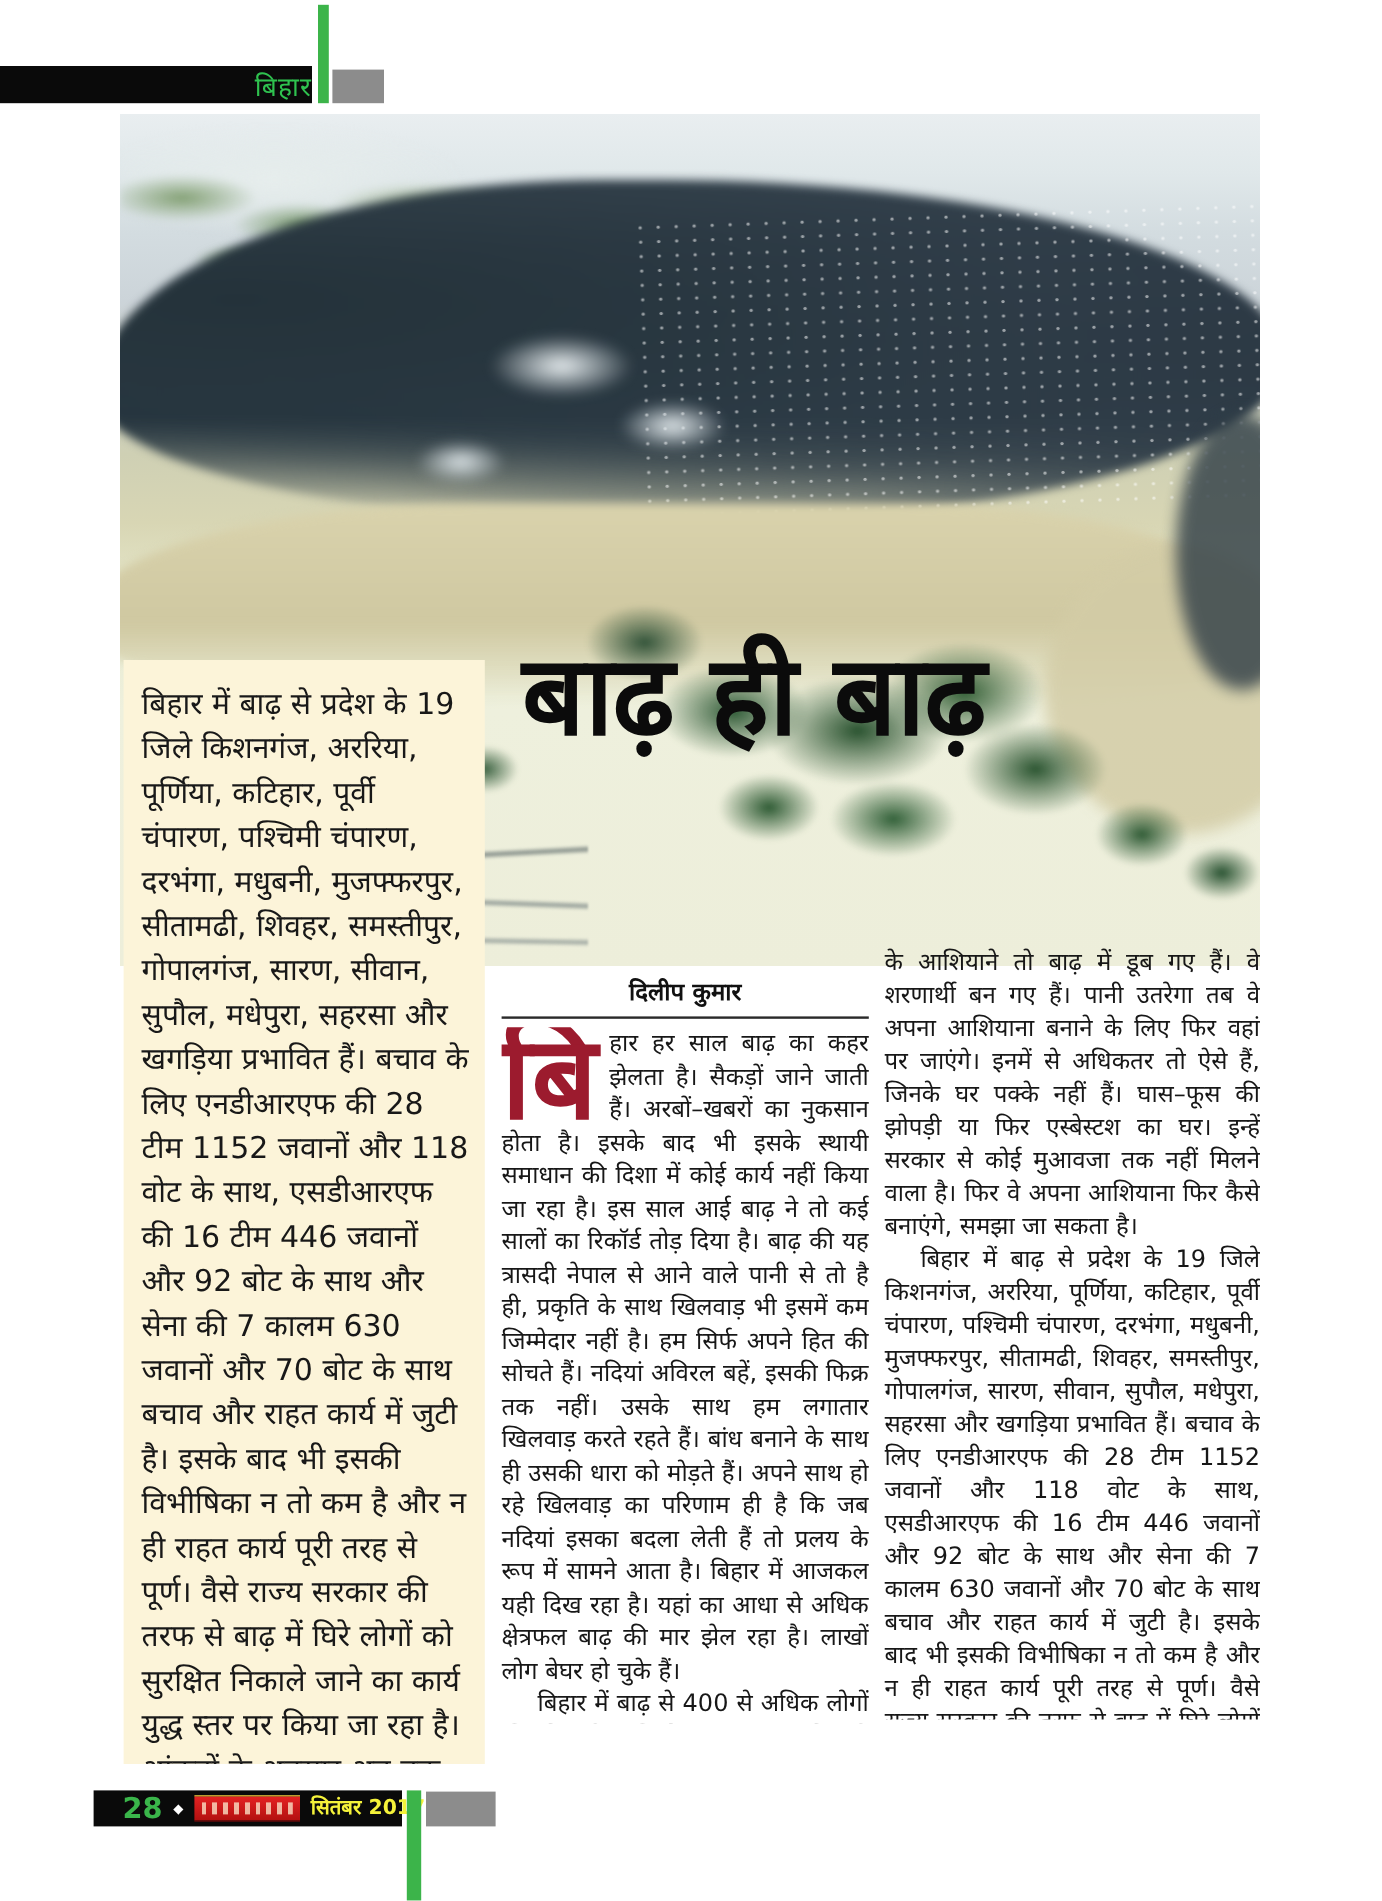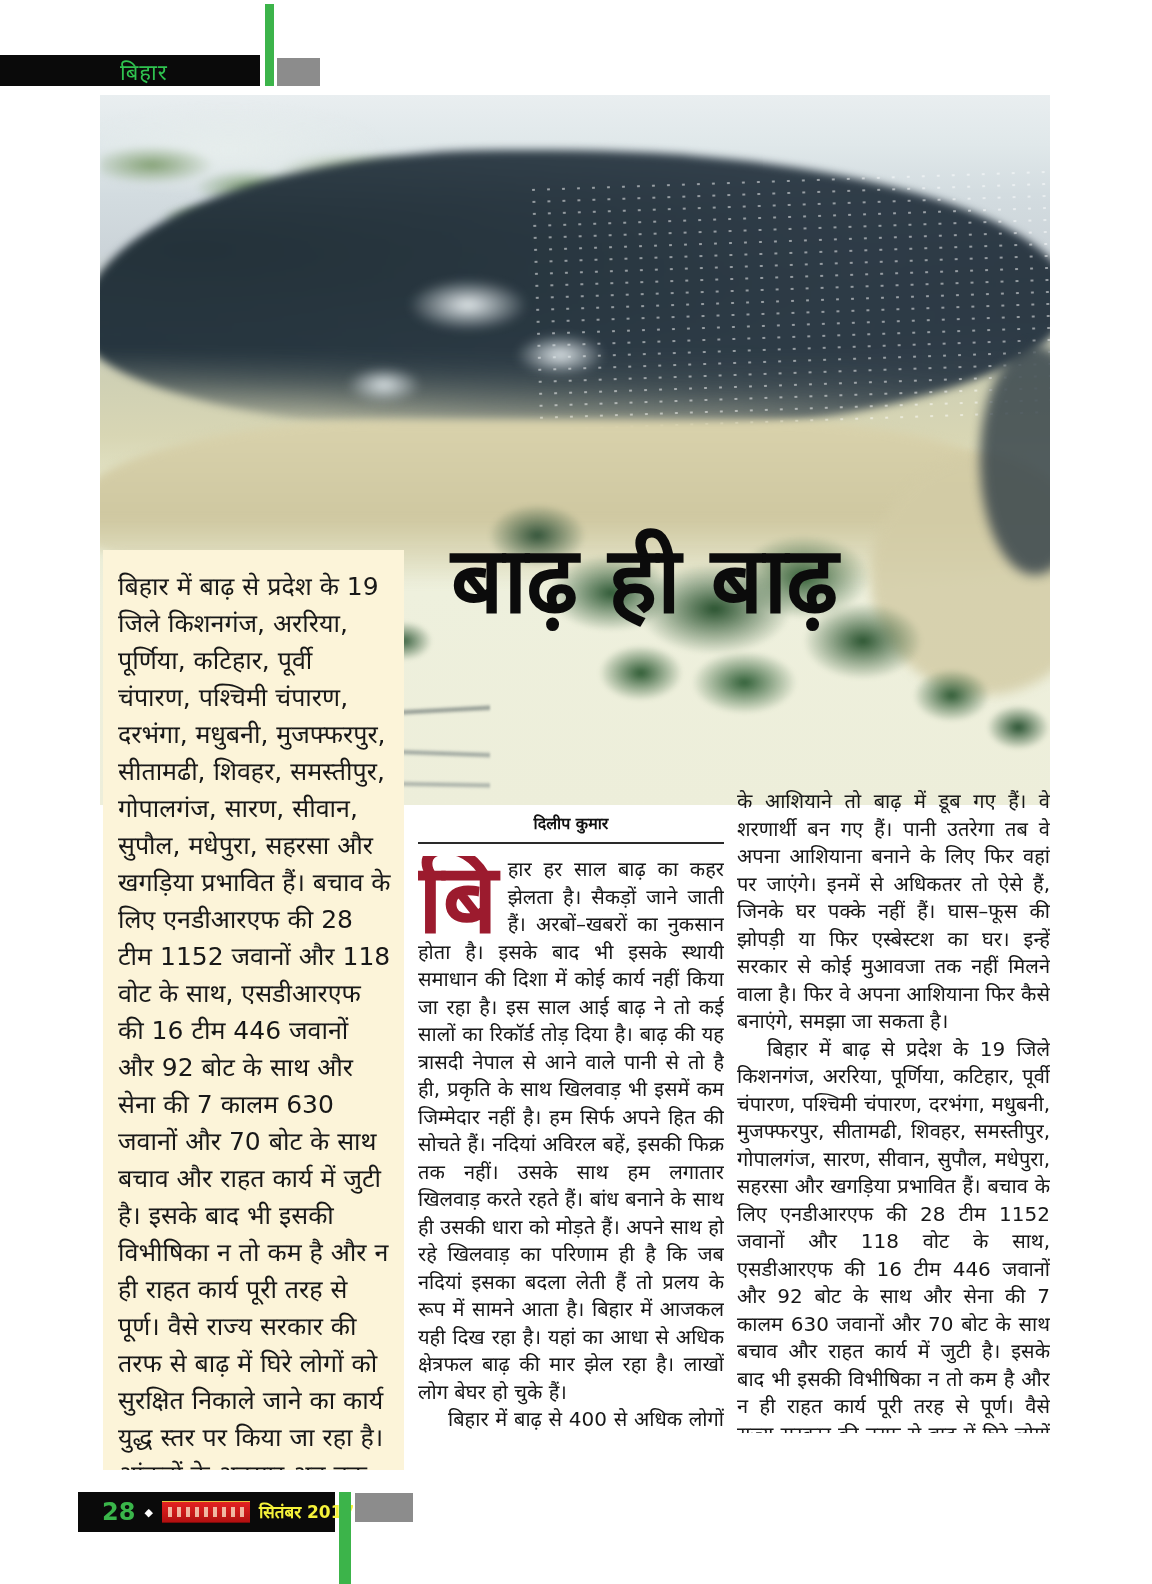--- a/index.html
+++ b/index.html
@@ -3,21 +3,21 @@
 <meta charset="utf-8">
 <style>
   html,body{margin:0;padding:0;background:#ffffff;}
   .page{
     position:relative;width:1152px;height:1584px;background:#ffffff;
     overflow:hidden;font-family:"DejaVu Sans","Liberation Sans",sans-serif;color:#111;
   }
   
   .top-black-bar{
     position:absolute;left:0;top:55px;width:260px;height:31px;background:#0a0a0a;
-    display:flex;align-items:center;justify-content:flex-start;padding-left:120px;box-sizing:border-box;
+    display:flex;align-items:center;justify-content:flex-end;padding-left:52px;box-sizing:border-box;
   }
   .top-black-bar .section-label{color:#2fc24f;font-size:22px;letter-spacing:1px;}
   .top-green-bar{position:absolute;left:265px;top:4px;width:9px;height:82px;background:#3cb44a;}
   .top-gray-box{position:absolute;left:277px;top:58px;width:43px;height:28px;background:#8c8c8c;}
 
   
   .photo{
     position:absolute;left:100px;top:95px;width:950px;height:710px;overflow:hidden;
     background:linear-gradient(180deg,
       #e9eef0 0%, #e0e8ea 7%, #d3dce0 14%, #ccd4d9 22%,
@@ -87,51 +87,51 @@
     left:30px;top:560px;width:360px;height:180px;filter:blur(1px);opacity:.85;
     background:
       linear-gradient(2deg, rgba(0,0,0,0) 46%, #8e9894 48%, rgba(0,0,0,0) 50%),
       linear-gradient(-3deg, rgba(0,0,0,0) 62%, #7e8884 64%, rgba(0,0,0,0) 66%),
       linear-gradient(1deg, rgba(0,0,0,0) 28%, #9aa39e 30%, rgba(0,0,0,0) 32%),
       radial-gradient(ellipse 40px 14px at 30% 55%, #55605c 0%, rgba(85,96,92,0) 70%),
       radial-gradient(ellipse 30px 10px at 55% 40%, #606a66 0%, rgba(96,106,102,0) 70%),
       radial-gradient(ellipse 26px 10px at 18% 75%, #4e5955 0%, rgba(78,89,85,0) 70%);
   }
   .headline{
-    position:absolute;left:364px;top:530px;width:560px;text-align:center;
+    position:absolute;left:348px;top:530px;width:560px;text-align:center;
     font-size:92px;font-weight:bold;color:#0b0b0b;white-space:nowrap;line-height:1.1;
     letter-spacing:-1px;
   }
 
   
   .sidebar{
     position:absolute;left:103px;top:550px;width:301px;height:920px;background:#fcf4d9;
     box-sizing:border-box;padding:18px 12px 0 15px;overflow:hidden;z-index:4;
   }
   .sidebar p{margin:0;font-size:25px;line-height:37px;color:#181818;text-align:left;}
 
   
   .byline{
     position:absolute;left:418px;top:812px;width:306px;text-align:center;
-    font-size:16px;font-weight:bold;color:#111;padding-bottom:8px;
+    font-size:20px;font-weight:bold;color:#111;padding-bottom:8px;
     border-bottom:2px solid #2a2a2a;box-sizing:border-box;
   }
   .col{position:absolute;box-sizing:border-box;overflow:hidden;}
   .col p{margin:0;font-size:20px;line-height:27.5px;text-align:justify;color:#171717;}
   .col p.indent{text-indent:30px;}
   .col-2{left:418px;top:856px;width:306px;height:580px;}
   .col-3{left:737px;top:788px;width:313px;height:645px;}
   .dropcap{
     float:left;font-size:96px;line-height:78px;font-weight:bold;color:#9c1b2e;
     padding:4px 10px 0 0;
   }
 
   
   .footer-bar{
-    position:absolute;left:78px;top:1492px;width:257px;height:40px;background:#0a0a0a;
+    position:absolute;left:78px;top:1492px;width:257px;height:30px;background:#0a0a0a;
     display:flex;align-items:center;box-sizing:border-box;padding-left:24px;gap:9px;
   }
   .page-number{color:#3ab54a;font-size:24px;font-weight:bold;line-height:1;}
   .footer-diamond{color:#ffffff;font-size:11px;line-height:1;}
   .magazine-logo{
     width:88px;height:20px;background:linear-gradient(180deg,#e42222 0%,#b31010 100%);
     border-top:1px solid #e8c33a;border-bottom:1px solid #7a0a0a;position:relative;flex:0 0 auto;
   }
   .magazine-logo .logo-marks{
     position:absolute;left:6px;right:6px;top:5px;bottom:5px;opacity:.8;

